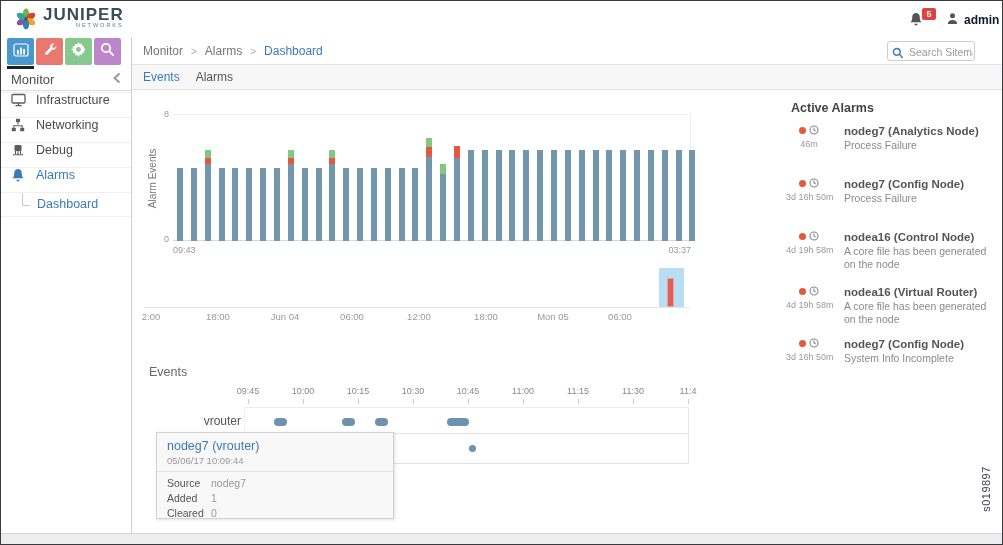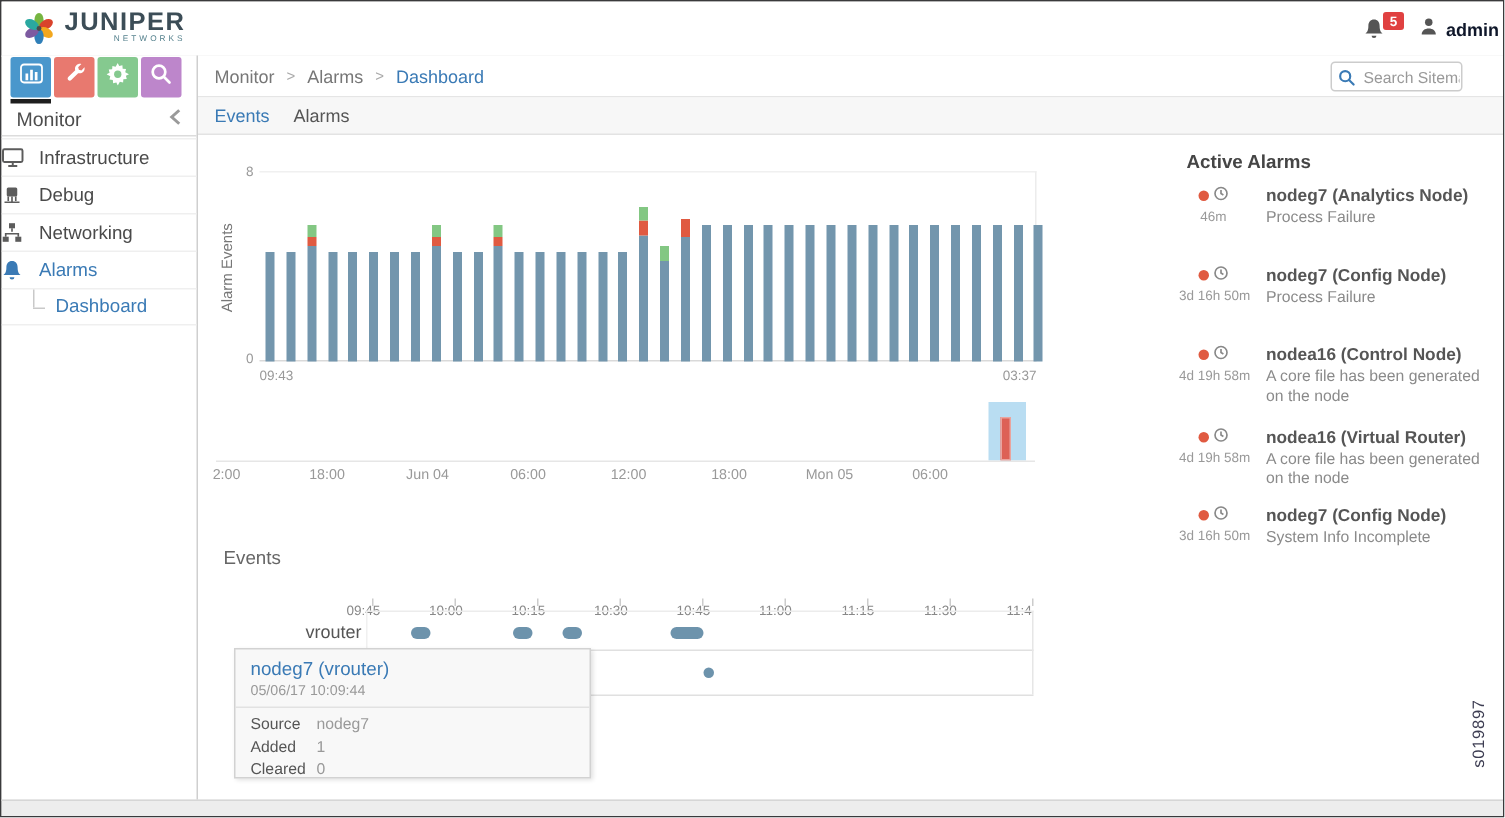--- a/index.html
+++ b/index.html
@@ -20,21 +20,21 @@
 
   
   .sidebar{position:absolute;left:0;top:36px;width:130px;bottom:10px;background:#fff;border-right:1px solid #cfcfcf}
   .toolbar{position:absolute;left:6px;top:1px;display:flex;gap:2px}
   .tb-btn{position:relative;width:27px;height:27px;border-radius:2px;display:flex;align-items:center;justify-content:center;cursor:pointer}
   .tb-underline{position:absolute;left:0;right:0;bottom:-4px;height:3px;background:#1e1e1e}
   .monitor-head{position:absolute;left:0;top:31px;right:0;height:23px;border-bottom:1px solid #dcdcdc;
                 display:flex;align-items:center;justify-content:space-between;padding:0 10px;box-sizing:border-box;
                 font-size:13px;color:#4d4d4d}
   .sidebar-menu{position:absolute;left:0;top:55px;right:0;border-top:1px solid #efefef}
-  .side-item{display:flex;align-items:center;height:24px;padding-left:0;border-bottom:1px solid #efefef;
+  .side-item{display:flex;align-items:flex-start;height:24px;padding-left:10px;border-bottom:1px solid #efefef;
              color:#4a4a4a;font-size:12.5px;gap:9px;cursor:pointer}
   .side-ic{width:16px;display:flex;align-items:center;color:#5c5c5c}
   .side-item.active{color:#3a7ab5}
   .side-item.active .side-ic{color:#3a7ab5}
   .side-sub{position:relative;height:23px;border-bottom:1px solid #efefef;cursor:pointer}
   .tree-v{position:absolute;left:21px;top:0;width:1px;height:12px;background:#c9c9c9}
   .tree-h{position:absolute;left:21px;top:12px;width:8px;height:1px;background:#c9c9c9}
   .side-sub-label{position:absolute;left:36px;top:4px;font-size:12.5px;color:#3a7ab5}
 
   
@@ -67,21 +67,21 @@
   
   .ctx-selection{position:absolute;left:658px;top:267px;width:25px;height:39px;background:#b9ddf2;cursor:ew-resize}
   .ctx-selbar{position:absolute;left:667px;top:277px;width:7px;height:29px;background:#dd6156;border:1px solid #eaa49e;box-sizing:border-box}
   .ctx-axis{position:absolute;left:143px;top:306px;width:546px;height:1px;background:#e6e6e6}
   .ctx-labels{position:absolute;left:143px;top:310px;width:546px;height:12px;font-size:9.5px;color:#999}
   .ctx-label{position:absolute;top:0;width:44px;text-align:center}
 
   
   .events-title{position:absolute;left:148px;top:364px;font-size:12.5px;color:#666}
   .events-axis{position:absolute;left:243px;top:385px;width:460px;height:20px;font-size:9px;color:#888}
-  .ev-label{position:absolute;top:16px;width:34px;text-align:left}
+  .ev-label{position:absolute;top:0;width:34px;text-align:center}
   .ev-tick{position:absolute;top:13px;width:1px;height:5px;background:#ccc}
   .events-plot{position:absolute;left:243px;top:406px;width:445px;height:56px;border-top:1px solid #ececec;
                border-left:1px solid #f0f0f0;border-right:1px solid #e6e6e6;box-sizing:border-box}
   .row-line1{position:absolute;left:243px;top:432px;width:445px;height:1px;background:#e0e0e0}
   .row-line2{position:absolute;left:243px;top:462px;width:445px;height:1px;background:#e0e0e0}
   .event-row-label{position:absolute;left:170px;top:413px;width:70px;text-align:right;font-size:12px;color:#555}
   .event-dot{position:absolute;border-radius:4px;background:#6d93ac;cursor:pointer}
 
   
   .tooltip{position:absolute;left:155px;top:431px;width:238px;height:87px;background:#f8f8f8;border:1px solid #d2d2d2;
@@ -190,36 +190,36 @@
               <rect x="1" y="1.5" width="13" height="8.5" rx="1" fill="none" stroke="currentColor" stroke-width="1.3"></rect>
               <line x1="7.5" y1="10" x2="7.5" y2="12" stroke="currentColor" stroke-width="1.3"></line>
               <line x1="4.5" y1="12.6" x2="10.5" y2="12.6" stroke="currentColor" stroke-width="1.3"></line>
             </svg>
           </span>
           <span class="side-label">Infrastructure</span>
         </div>
         <div class="side-item">
           <span class="side-ic">
             <svg width="14" height="14" viewBox="0 0 14 14">
-              <rect x="3.5" y="2" width="7" height="6" rx="1" fill="currentColor"></rect>
-              <path d="M4.5 8v3M7 8v3.5M9.5 8v3M2 11.8h10" stroke="currentColor" stroke-width="1.1" fill="none"></path>
-            </svg>
-          </span>
-          <span class="side-label">Debug</span>
-        </div>
-        <div class="side-item">
-          <span class="side-ic">
-            <svg width="14" height="14" viewBox="0 0 14 14">
               <rect x="5" y="0.8" width="4" height="3.4" fill="currentColor"></rect>
               <rect x="0.8" y="9.8" width="4" height="3.4" fill="currentColor"></rect>
               <rect x="9.2" y="9.8" width="4" height="3.4" fill="currentColor"></rect>
               <path d="M7 4.2v2.3M2.8 9.8V7.8h8.4v2" fill="none" stroke="currentColor" stroke-width="1.1"></path>
             </svg>
           </span>
           <span class="side-label">Networking</span>
+        </div>
+        <div class="side-item">
+          <span class="side-ic">
+            <svg width="14" height="14" viewBox="0 0 14 14">
+              <rect x="3.5" y="2" width="7" height="6" rx="1" fill="currentColor"></rect>
+              <path d="M4.5 8v3M7 8v3.5M9.5 8v3M2 11.8h10" stroke="currentColor" stroke-width="1.1" fill="none"></path>
+            </svg>
+          </span>
+          <span class="side-label">Debug</span>
         </div>
         <div class="side-item active">
           <span class="side-ic">
             <svg width="14" height="15" viewBox="0 0 13 14">
               <path fill="currentColor" d="M6.5 1C4.3 1 3 2.7 3 4.9 3 7.9 2 8.9 1.2 9.6h10.6C11 8.9 10 7.9 10 4.9 10 2.7 8.7 1 6.5 1z"></path>
               <path fill="currentColor" d="M8 11a1.5 1.5 0 0 1-3 0z"></path>
             </svg>
           </span>
           <span class="side-label">Alarms</span>
         </div>

